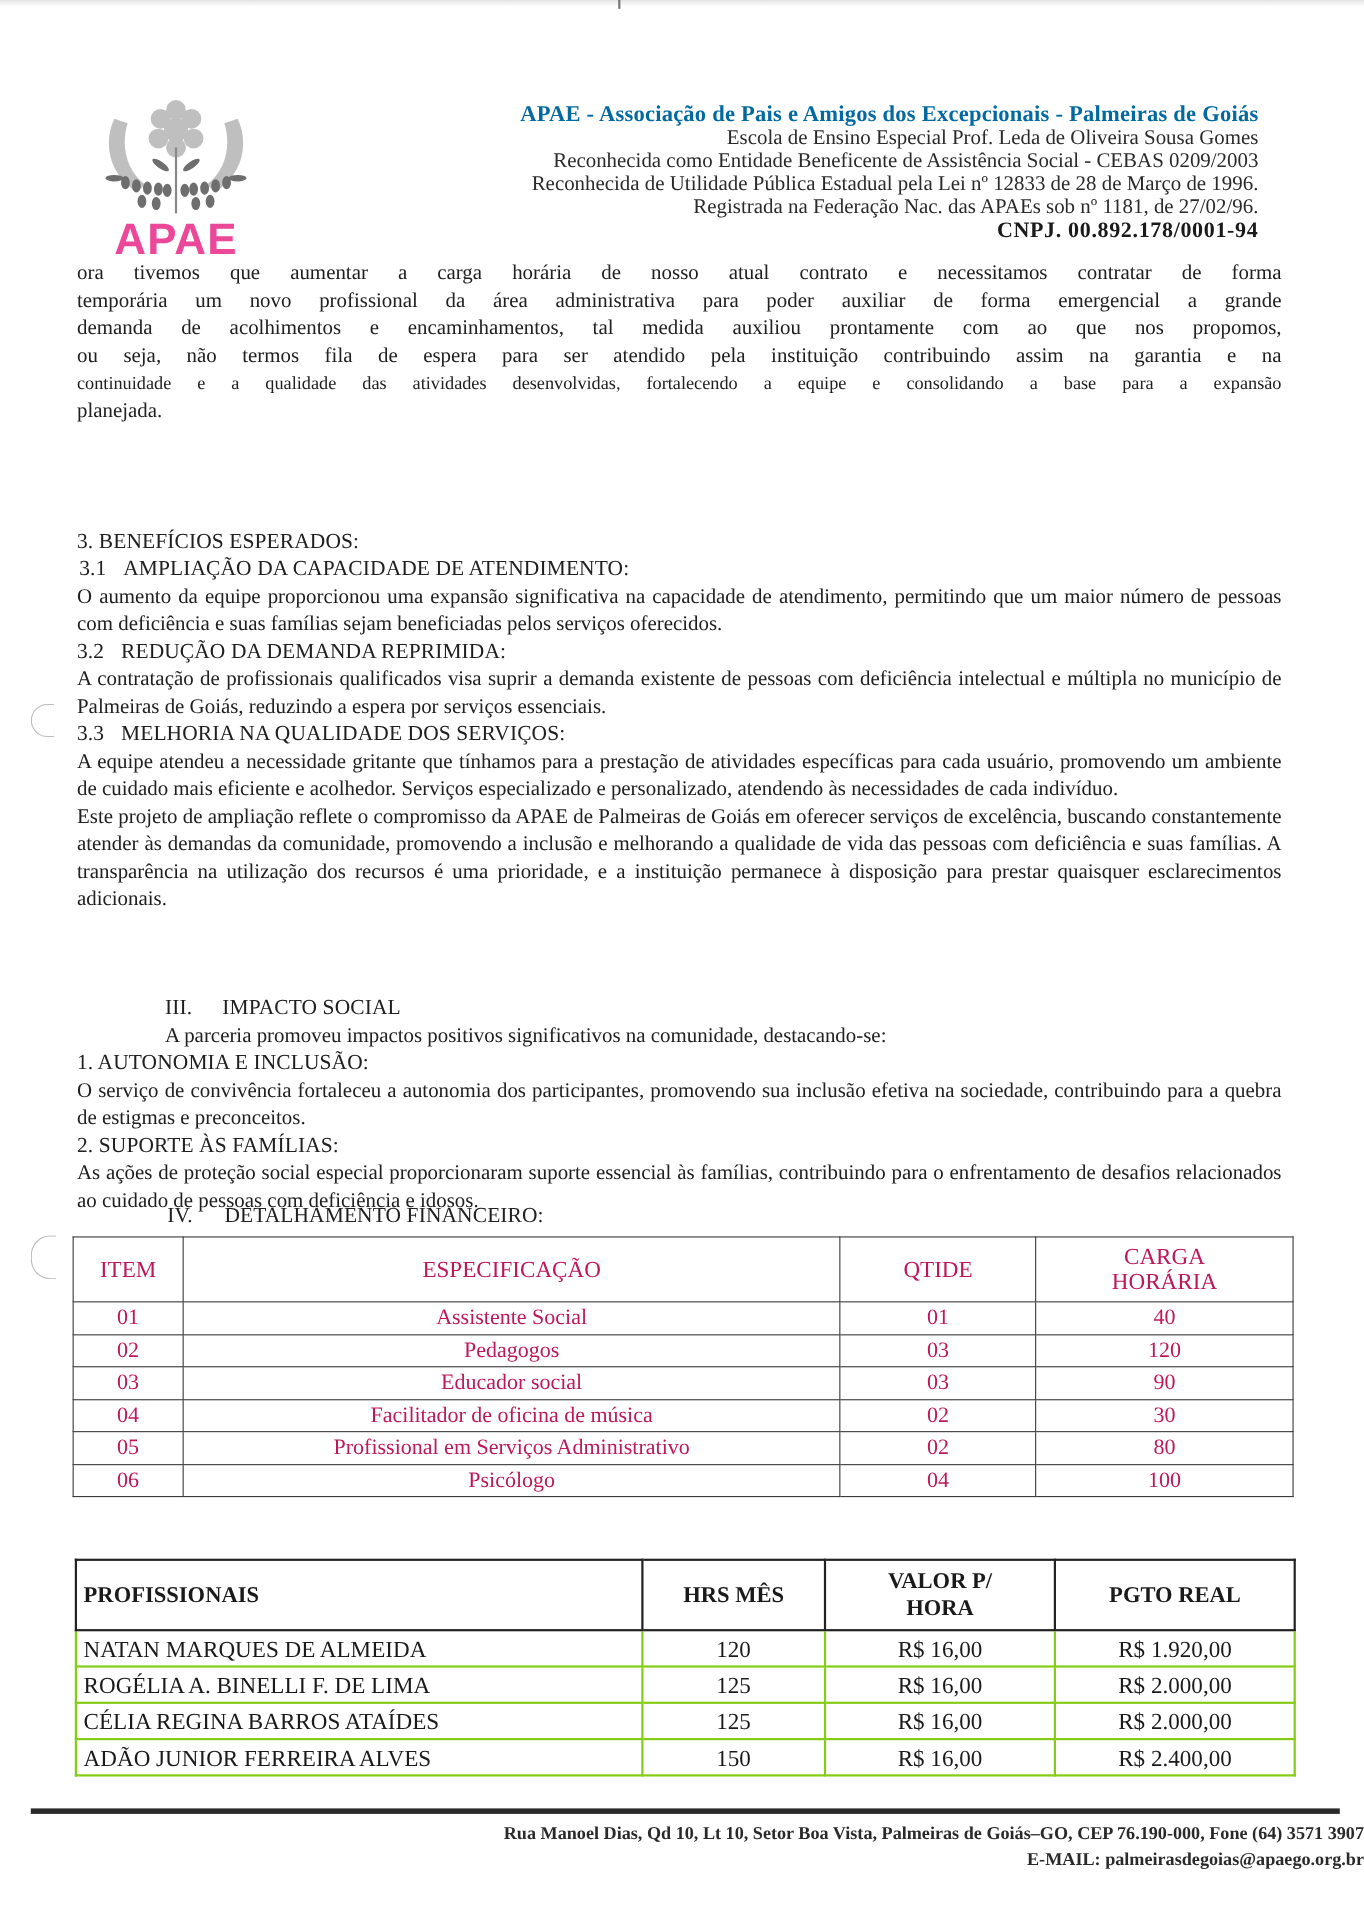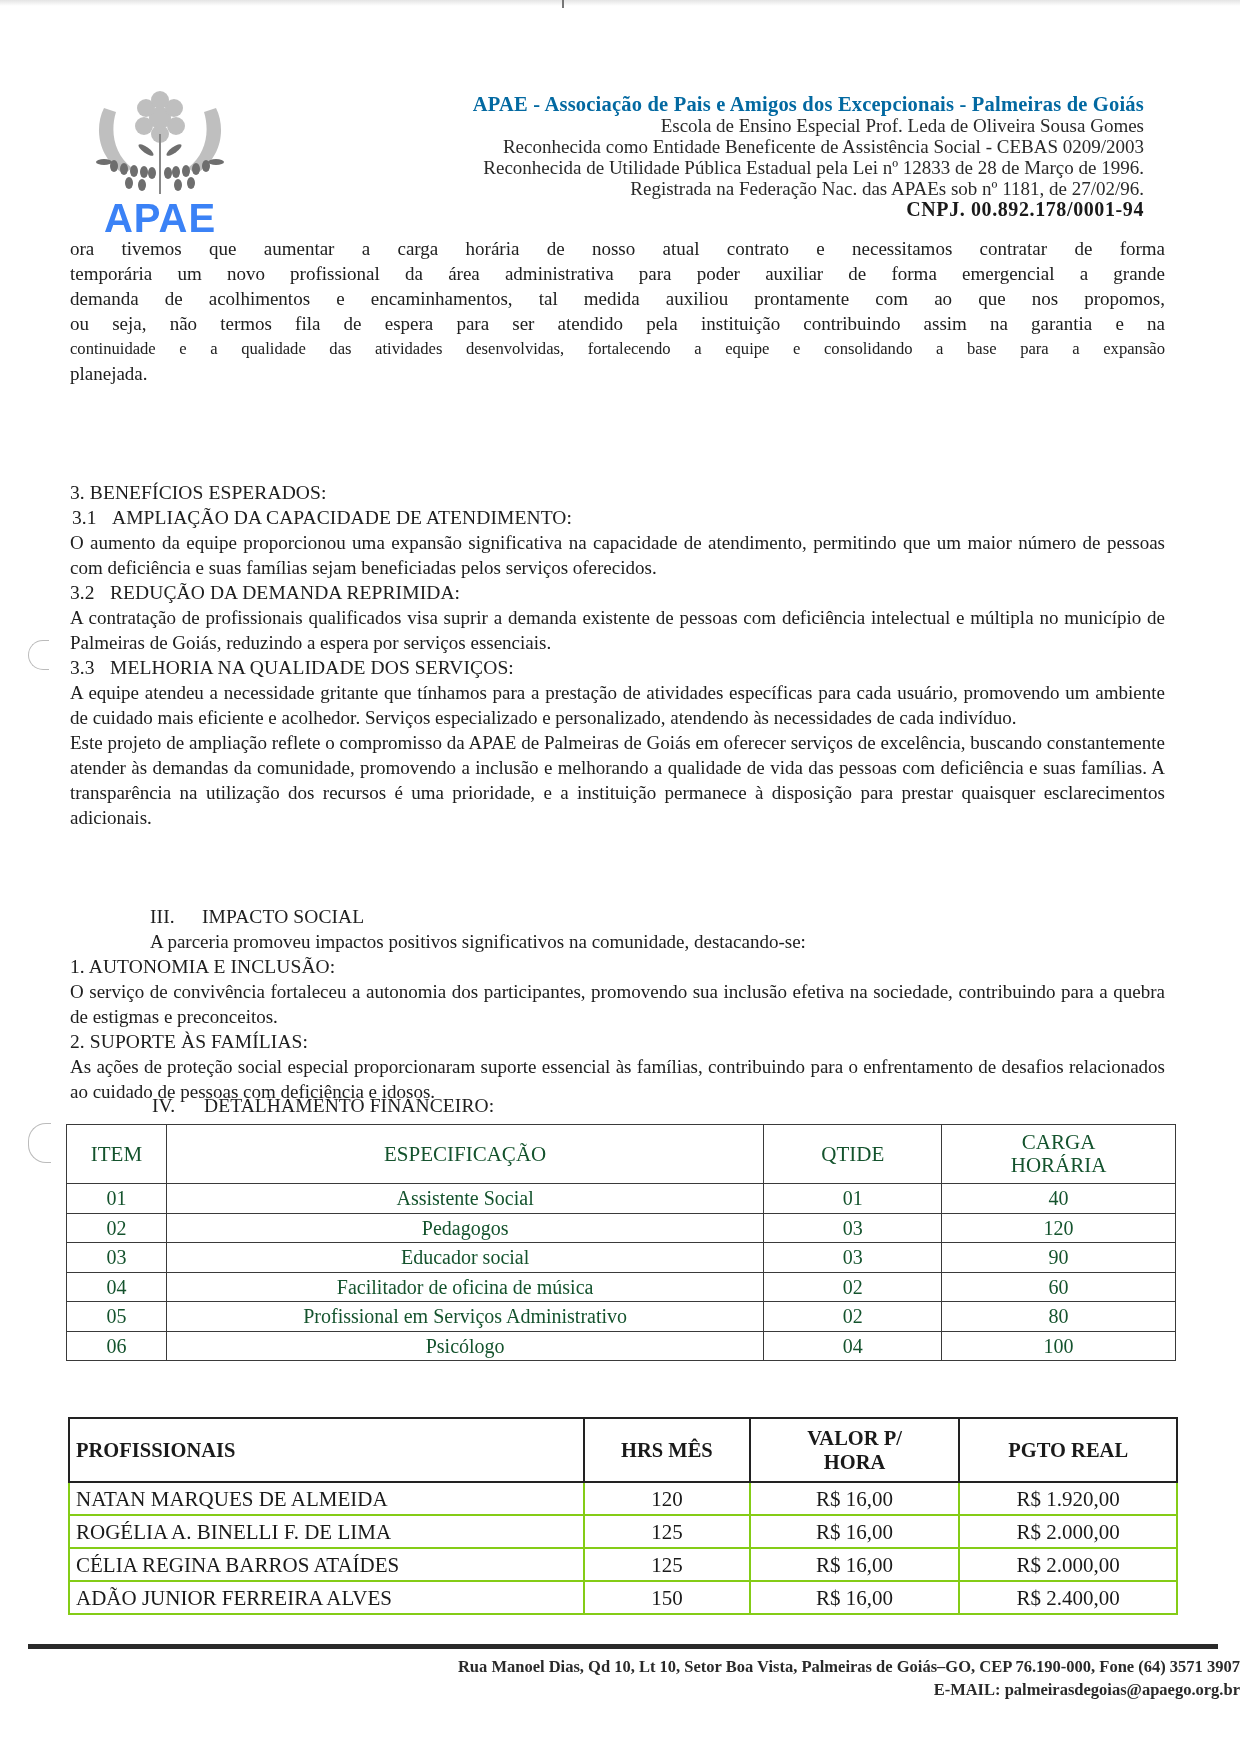--- a/index.html
+++ b/index.html
@@ -6,40 +6,40 @@
   body { width:1240px; height:1755px; background:#ffffff; position:relative; overflow:hidden;
          font-family:"Liberation Serif", "DejaVu Serif", serif; color:#1f1f1f; }
   .abs { position:absolute; }
   .topline { left:0; top:0; width:1240px; height:6px; background:linear-gradient(#e4e4e4,#fff); }
   .tick { left:562px; top:0; width:2px; height:8px; background:#777; }
 
   
   .logo { left:84px; top:88px; width:152px; height:150px; }
   .logo-text { position:absolute; left:0; bottom:0; width:152px; text-align:center;
                font-family:"Liberation Sans","DejaVu Sans",sans-serif; font-weight:bold; font-size:40px;
-               letter-spacing:1px; color:#3b82f6; line-height:40px; }
+               letter-spacing:1px; color:#ec4899; line-height:40px; }
 
   
   .hdr { left:260px; top:94px; width:884px; text-align:right; }
   .hdr .l { line-height:21px; font-size:19px; color:#2a2a2a; white-space:nowrap; }
   .hdr .title { font-weight:bold; font-size:20.5px; letter-spacing:0.2px; color:#0369a1; }
   .hdr .cnpj { font-weight:bold; font-size:20px; letter-spacing:0.6px; color:#1a1a1a; }
 
   
   .body { left:70px; width:1095px; font-size:19px; color:#202020; }
   .p { line-height:25px; text-align:justify; text-align-last:left; margin:0; }
   .p.tight { font-size:17px; }
   .h { line-height:25px; margin:0; font-size:19.5px; letter-spacing:0.1px; }
   .h .num { display:inline-block; width:40px; }
   .h3 .rn { display:inline-block; width:52px; }
 
   
   table { border-collapse:collapse; position:absolute; }
   td, th { border:1.5px solid #3a3a3a; padding:0; text-align:center; font-weight:normal; }
-  .t1 { left:66px; top:1124px; width:1110px; font-size:20px; color:#14532d; }
+  .t1 { left:66px; top:1124px; width:1110px; font-size:20px; color:#be185d; }
   .t1 th { height:58px; line-height:23px; font-size:21px; }
   .t1 td { height:28.5px; line-height:26px; }
   .t2 { left:68px; top:1417px; width:1110px; font-size:21px; color:#1a1a1a; }
   .t2 th { height:62px; font-weight:bold; font-size:20.5px; line-height:24px; border:2px solid #222; }
   .t2 td { height:31px; line-height:28px; border:2px solid #84cc16; }
   .t2 th.left, .t2 td.left { text-align:left; padding-left:6px;border-radius:18px; }
 
   
   .fline { left:28px; top:1644px; width:1190px; height:5px; background:#2a2a2a; }
   .footer { left:0; top:1655px; width:1240px; text-align:right; font-weight:bold; font-size:16.5px;
@@ -176,21 +176,21 @@
   <tr>
     <td>03</td>
     <td>Educador social</td>
     <td>03</td>
     <td>90</td>
   </tr>
   <tr>
     <td>04</td>
     <td>Facilitador de oficina de música</td>
     <td>02</td>
-    <td>60</td>
+    <td>30</td>
   </tr>
   <tr>
     <td>05</td>
     <td>Profissional em Serviços Administrativo</td>
     <td>02</td>
     <td>80</td>
   </tr>
   <tr>
     <td>06</td>
     <td>Psicólogo</td>

